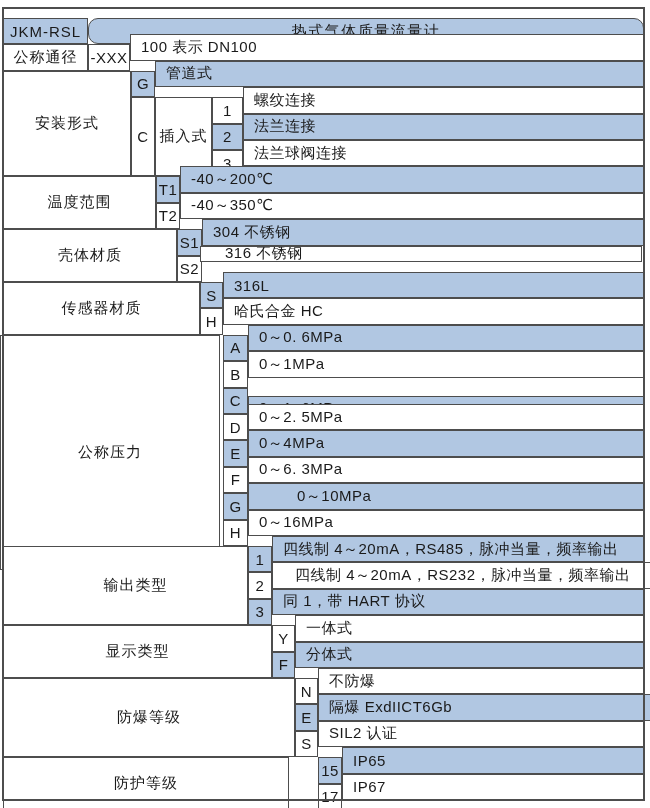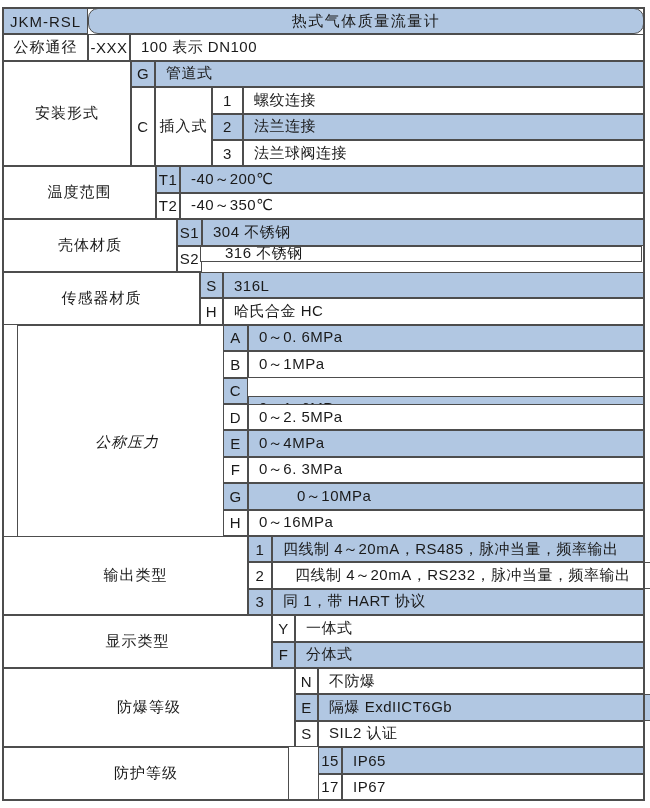--- a/index.html
+++ b/index.html
@@ -19,21 +19,21 @@
     border: 1px solid #4d4d4d;
     display: flex;
     align-items: center;
     font-size: 15px;
     font-weight: 500;
     letter-spacing: 0.5px;
     white-space: nowrap;
     overflow: hidden;
     background: #ffffff;
   }
-  .c-center { justify-content: center; }
+  .c-center { justify-content: center; margin-top: 10px; }
   .c-value  { justify-content: flex-start; padding-left: 10px; }
   .c-shaded { background: #b1c7e2; }
   .c-title  { letter-spacing: 1.5px; border-radius: 10px; }
   .c-label  { letter-spacing: 1px; }
   .table-outline {
     position: absolute;
     box-sizing: border-box;
     border: 2px solid #4d4d4d;
     pointer-events: none;
     z-index: 5;
@@ -68,21 +68,21 @@
       <div class="cell c-center c-label" style="left: 3px; top: 219.2px; width: 174px; height: 52.8px;">壳体材质</div>
       <div class="cell c-center c-shaded" style="left: 177px; top: 219.2px; width: 25px; height: 26.4px;">S1</div>
       <div class="cell c-value c-shaded" style="left: 202px; top: 219.2px; width: 442px; height: 26.4px;">304 不锈钢</div>
       <div class="cell c-center" style="left: 177px; top: 245.6px; width: 25px; height: 26.4px;">S2</div>
       <div class="cell c-value" style="left: 200px; top: 245.6px; width: 442px; height: 16px; padding-left: 24px;">316 不锈钢</div>
       <div class="cell c-center c-label" style="left: 3px; top: 272px; width: 197px; height: 52.8px;">传感器材质</div>
       <div class="cell c-center c-shaded" style="left: 200px; top: 272px; width: 23px; height: 26.4px;">S</div>
       <div class="cell c-value c-shaded" style="left: 223px; top: 272px; width: 421px; height: 26.4px;">316L</div>
       <div class="cell c-center" style="left: 200px; top: 298.4px; width: 23px; height: 26.4px;">H</div>
       <div class="cell c-value" style="left: 223px; top: 298.4px; width: 421px; height: 26.4px;">哈氏合金 HC</div>
-      <div class="cell c-center c-label" style="left: 17px; top: 324.8px; width: 220px; height: 235px; font-style: italic;">公称压力</div>
+      <div class="cell c-center c-label" style="left: 0; top: 324.8px; width: 220px; height: 235px;">公称压力</div>
       <div class="cell c-center c-shaded" style="left: 223px; top: 324.8px; width: 25px; height: 26.4px;">A</div>
       <div class="cell c-value c-shaded" style="left: 248px; top: 324.8px; width: 396px; height: 26.4px;">0～0. 6MPa</div>
       <div class="cell c-center" style="left: 223px; top: 351.2px; width: 25px; height: 26.4px;">B</div>
       <div class="cell c-value" style="left: 248px; top: 351.2px; width: 396px; height: 26.4px;">0～1MPa</div>
       <div class="cell c-center c-shaded" style="left: 223px; top: 377.6px; width: 25px; height: 26.4px;">C</div>
       <div class="cell c-value c-shaded" style="left: 248px; top: 396px; width: 396px; height: 24px;">0～1. 6MPa</div>
       <div class="cell c-center" style="left: 223px; top: 404px; width: 25px; height: 26.4px;">D</div>
       <div class="cell c-value" style="left: 248px; top: 404px; width: 396px; height: 26.4px;">0～2. 5MPa</div>
       <div class="cell c-center c-shaded" style="left: 223px; top: 430.4px; width: 25px; height: 26.4px;">E</div>
       <div class="cell c-value c-shaded" style="left: 248px; top: 430.4px; width: 396px; height: 26.4px;">0～4MPa</div>

